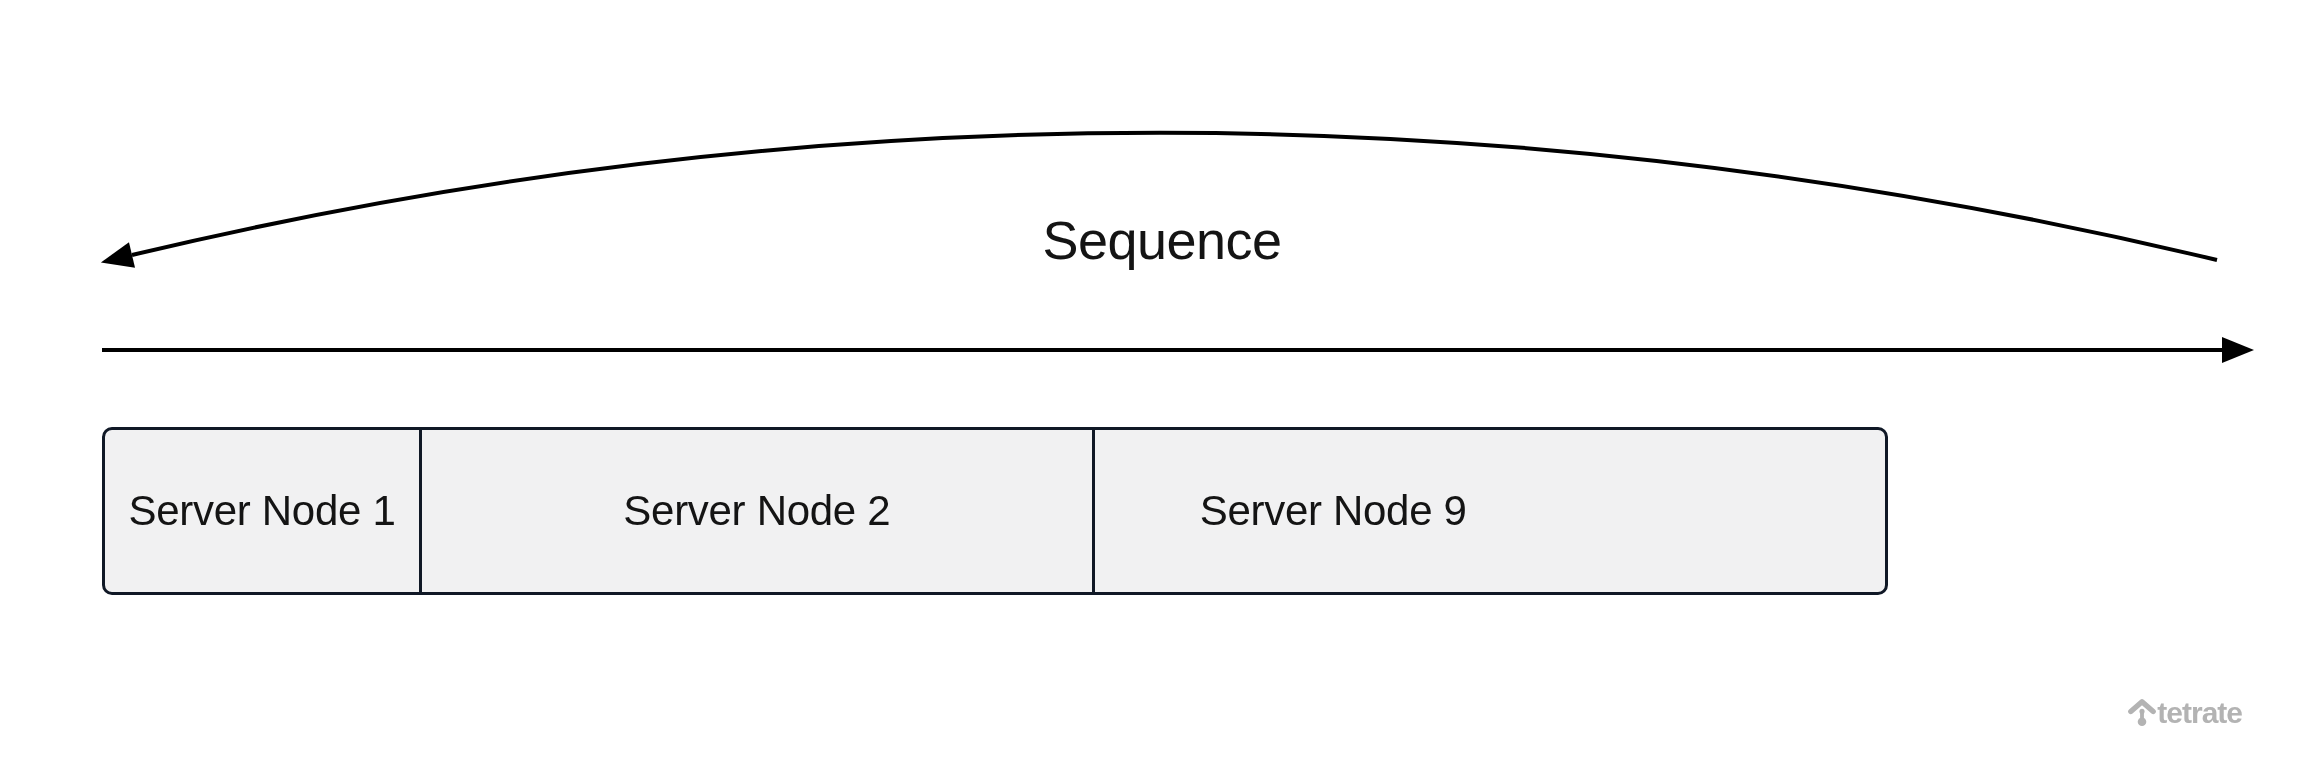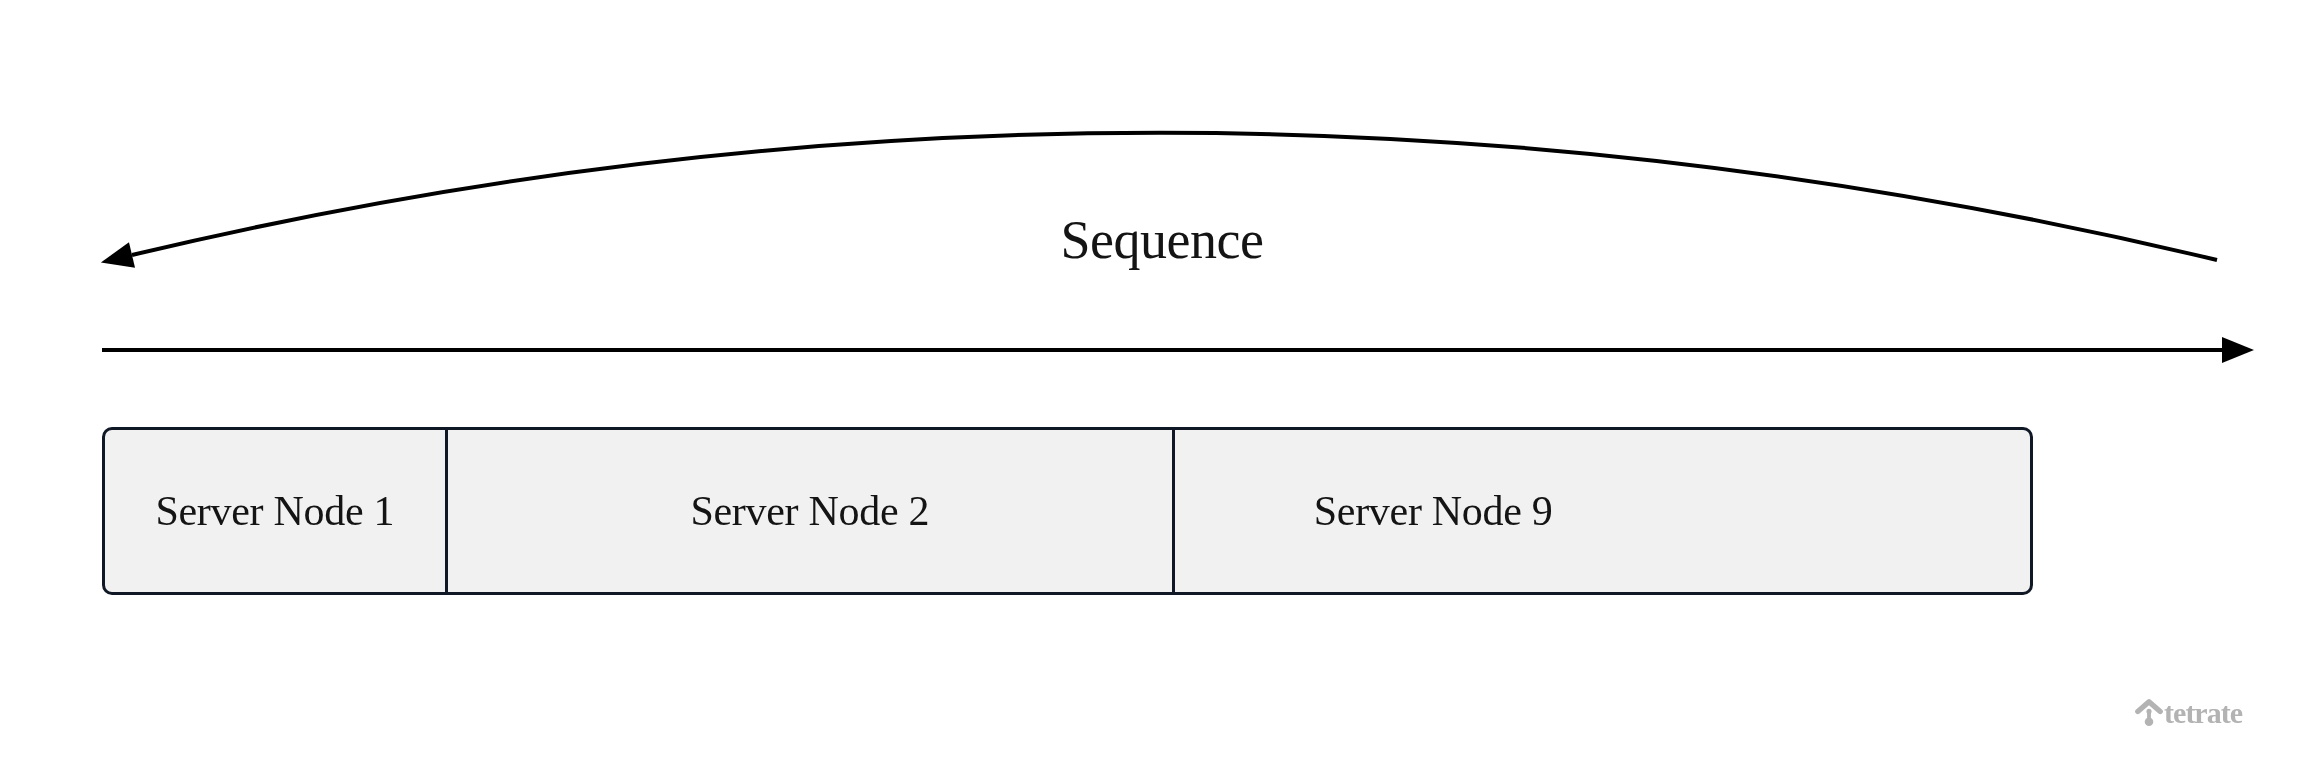--- a/index.html
+++ b/index.html
@@ -10,21 +10,21 @@
     --logo-gray:#b3b3b3;
   }
   *{margin:0;padding:0;box-sizing:border-box;}
   html,body{background:#ffffff;}
   .canvas{
     position:relative;
     width:2324px;
     height:762px;
     background:#ffffff;
     overflow:hidden;
-    font-family:Liberation Serif, serif;
+    font-family:Liberation Sans, sans-serif;
   }
   .arrow-layer{
     position:absolute;
     left:0;top:0;
     width:2324px;height:762px;
     display:block;
   }
   .sequence-title{
     position:absolute;
     left:0;right:0;
@@ -32,21 +32,21 @@
     text-align:center;
     font-size:54px;
     line-height:1.2;
     color:var(--text);
     letter-spacing:-0.5px;
   }
   .node-row{
     position:absolute;
     left:102px;
     top:427px;
-    width:1931px;
+    width:1786px;
     height:168px;
     background:var(--node-fill);
     border:3px solid var(--node-border);
     border-radius:10px;
     display:flex;
     align-items:stretch;
   }
   .node-seg{
     display:flex;
     align-items:center;

